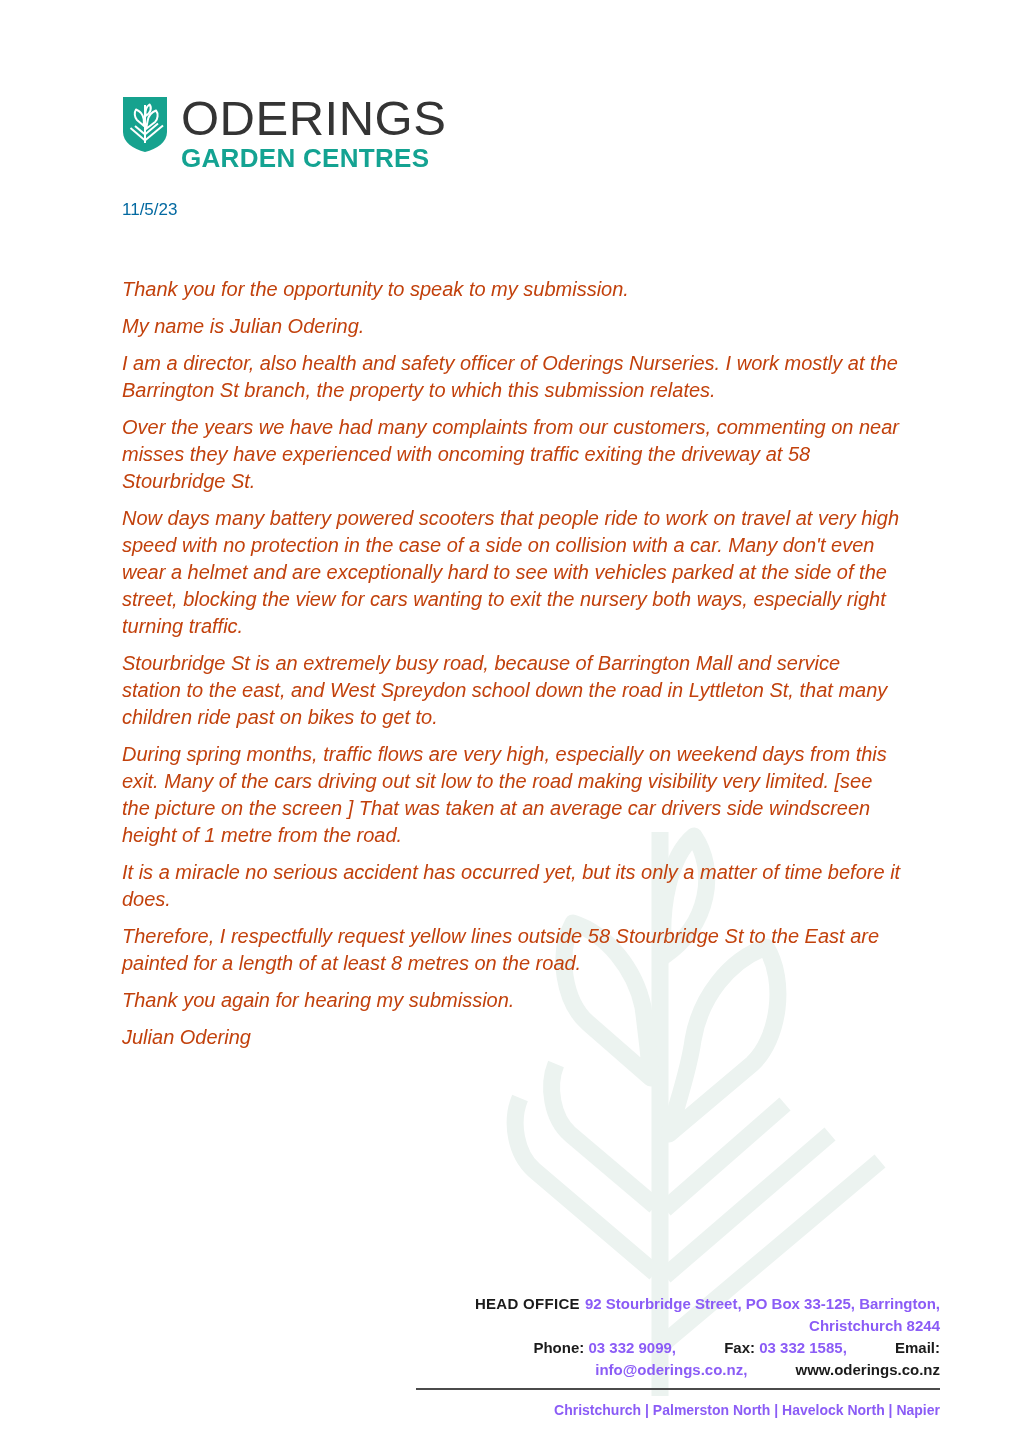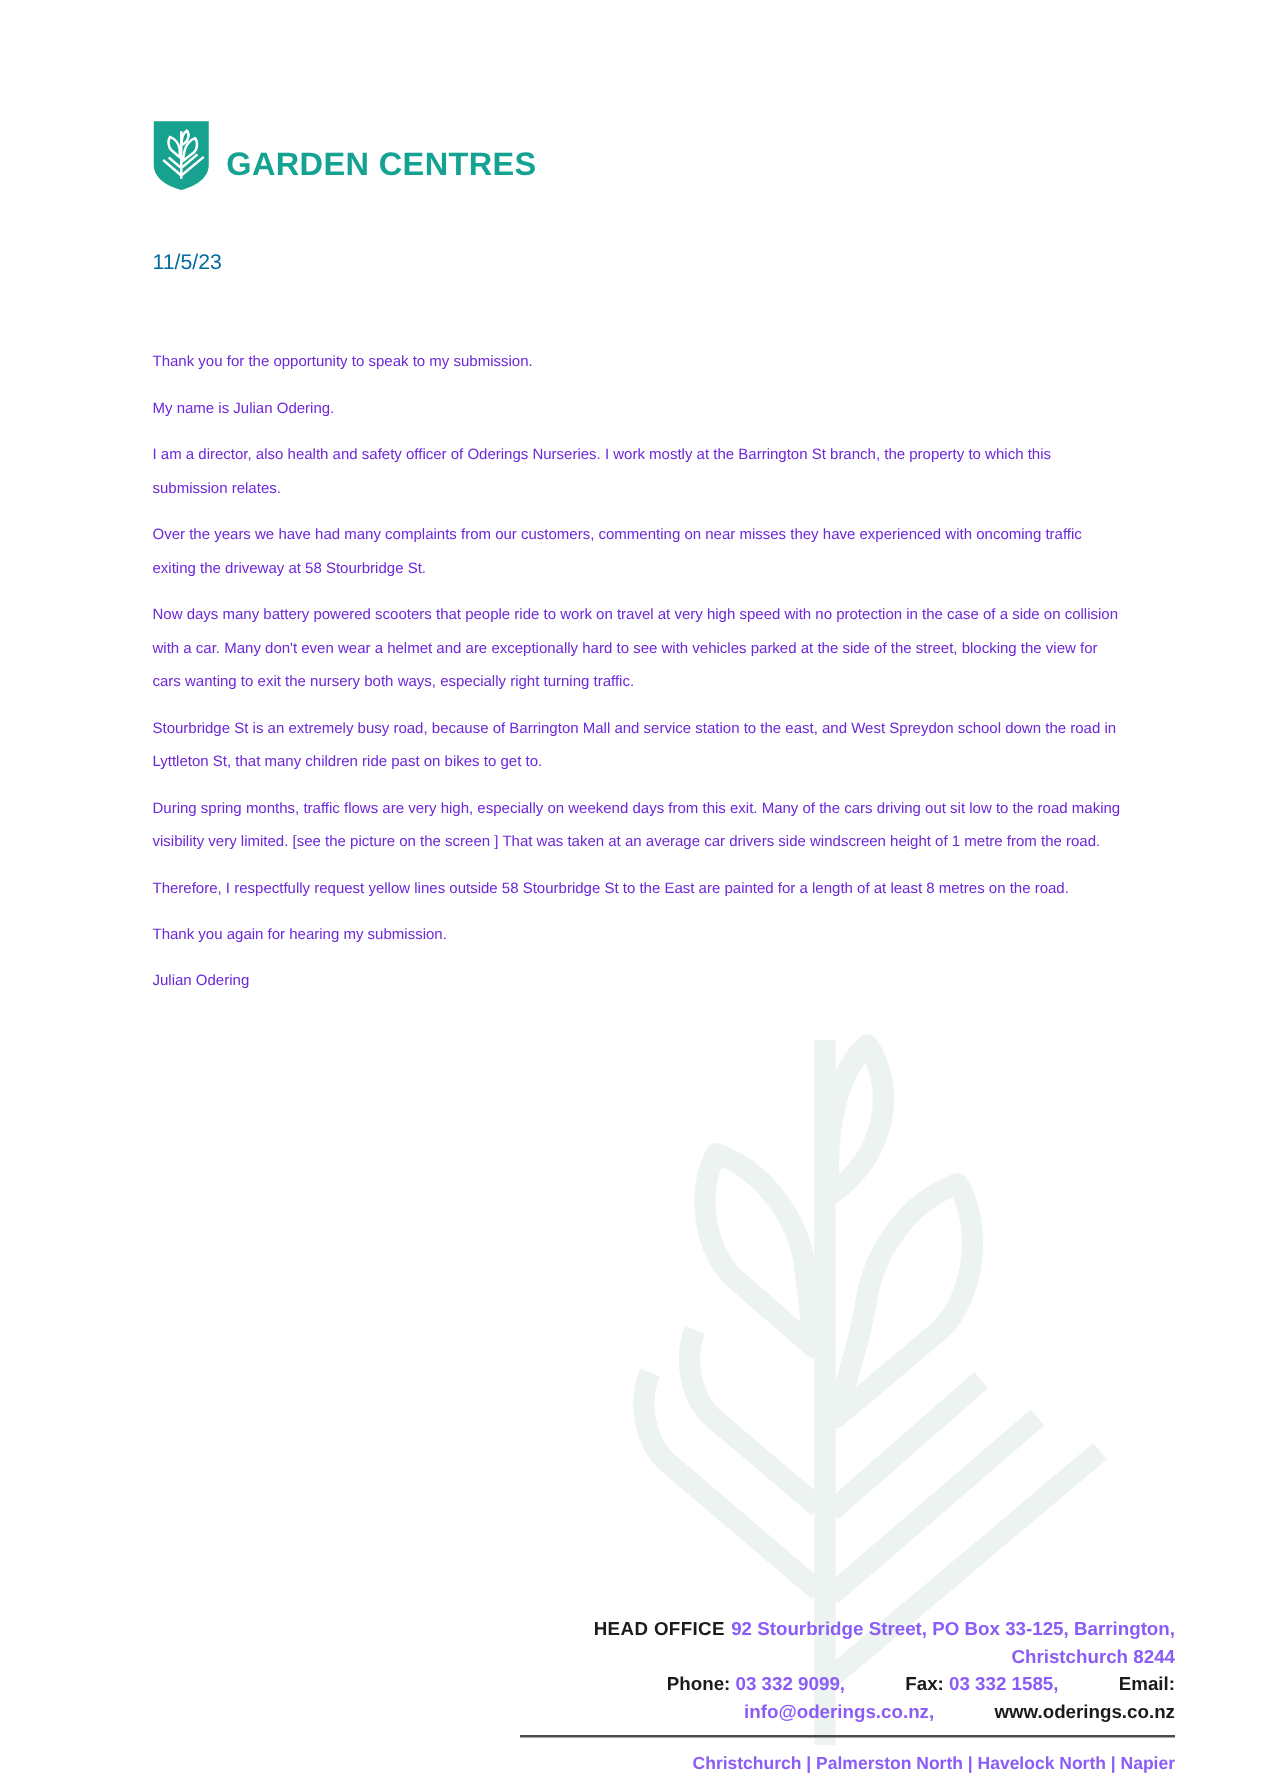--- a/index.html
+++ b/index.html
@@ -36,21 +36,21 @@
   }
   .shield { width: 46px; height: 57px; flex: 0 0 auto; }
   .logo-name {
     font-size: 49px;
     line-height: 44px;
     letter-spacing: 0.5px;
     color: #343434;
     font-weight: 400;
   }
   .logo-tagline {
-    margin-top: 22px;
+    margin-top: 5px;
     font-size: 26px;
     line-height: 26px;
     font-weight: 700;
     color: #14a392;
     letter-spacing: 0.3px;
   }
 
   
   .date {
     position: absolute;
@@ -61,23 +61,24 @@
     z-index: 2;
   }
 
   
   .letter {
     position: absolute;
     left: 122px;
     top: 276px;
     width: 780px;
     z-index: 2;
-    font-size: 12px;
+    font-size: 20px;
     line-height: 27px;
-    color: #6d28d9;
+    color: #c2410c;
+    font-style: italic;
   }
   .letter p { margin: 0 0 10px 0; }
 
   
   .footer {
     position: absolute;
     right: 72px;
     top: 1293px;
     width: 524px;
     text-align: right;
@@ -124,34 +125,36 @@
         <path d="M23.5,20 C23,15 24.5,10.5 27.5,8.5 C30,11.5 29,17 23.5,20 Z"></path>
         <path d="M22,30 L15,24 C12.5,21.5 12,16.5 14,13.5 C18,15 21,19 21.7,23 Z"></path>
         <path d="M24,33 L33,26 C36,23.5 36.5,17.5 34,14.5 C30,16 26.5,20 25.7,24.5 Z"></path>
         <path d="M23.5,38 L36,27.5"></path>
         <path d="M23.5,44 L41,29.5"></path>
         <path d="M22.5,38 L13,30"></path>
         <path d="M22.5,44 L8.5,32"></path>
       </g>
     </svg>
     <div class="logo-text">
+      <div class="logo-name">ODERINGS</div>
       <div class="logo-tagline">GARDEN CENTRES</div>
     </div>
   </header>
 
   <div class="date">11/5/23</div>
 
   <main class="letter">
     <p>Thank you for the opportunity to speak to my submission.</p>
     <p>My name is Julian Odering.</p>
     <p>I am a director, also health and safety officer of Oderings Nurseries. I work mostly at the Barrington St branch, the property to which this submission relates.</p>
     <p>Over the years we have had many complaints from our customers, commenting on near misses they have experienced with oncoming traffic exiting the driveway at 58 Stourbridge St.</p>
     <p>Now days many battery powered scooters that people ride to work on travel at very high speed with no protection in the case of a side on collision with a car. Many don't even wear a helmet and are exceptionally hard to see with vehicles parked at the side of the street, blocking the view for cars wanting to exit the nursery both ways, especially right turning traffic.</p>
     <p>Stourbridge St is an extremely busy road, because of Barrington Mall and service station to the east, and West Spreydon school down the road in Lyttleton St, that many children ride past on bikes to get to.</p>
     <p>During spring months, traffic flows are very high, especially on weekend days from this exit. Many of the cars driving out sit low to the road making visibility very limited. [see the picture on the screen ] That was taken at an average car drivers side windscreen height of 1 metre from the road.</p>
+    <p>It is a miracle no serious accident has occurred yet, but its only a matter of time before it does.</p>
     <p>Therefore, I respectfully request yellow lines outside 58 Stourbridge St to the East are painted for a length of at least 8 metres on the road.</p>
     <p>Thank you again for hearing my submission.</p>
     <p>Julian Odering</p>
   </main>
 
   <footer class="footer">
     <div class="f-line1">
       <span class="f-bold">HEAD OFFICE</span><span class="f-gray">92 Stourbridge Street, PO Box 33-125, Barrington, Christchurch 8244</span>
     </div>
     <div class="f-line2">

